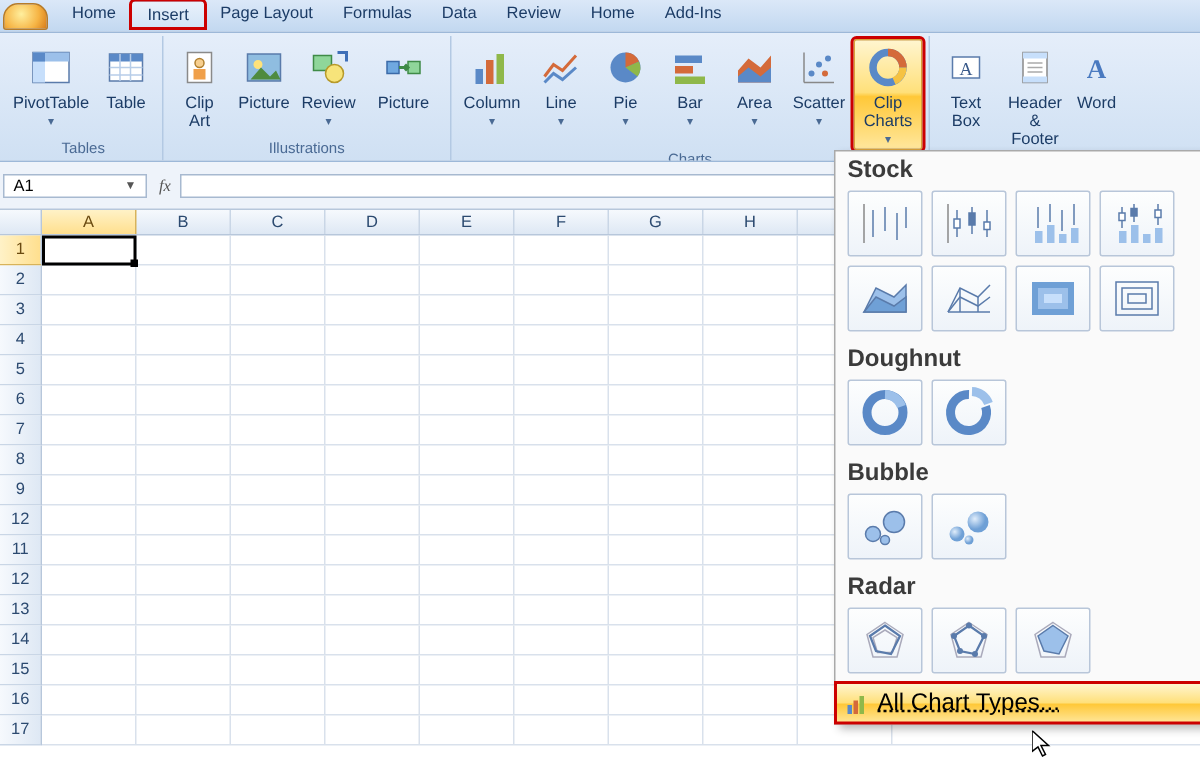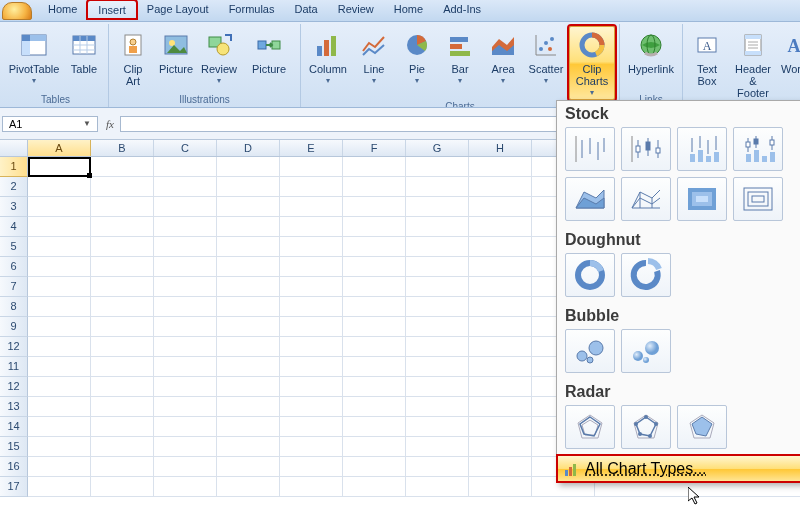--- a/index.html
+++ b/index.html
@@ -380,36 +380,20 @@
             </svg>
         </span>
         <span style="white-space:pre-line">Clip
 Charts</span>
         <span class="drop">▾</span>
       </div>
     </div>
     <div class="group-label">Charts</div>
   </div>
 
-  <div class="group">
-    <div class="group-body">
-      <div class="rbtn wide">
-        <span class="ricon">
-          <svg width="28" height="28">
-              <circle cx="14" cy="14" r="10" fill="#6fbf6f" stroke="#2f7f2f"></circle>
-              <path d="M5 14 Q14 8 23 14 Q14 20 5 14" fill="#3f9f3f"></path>
-              <ellipse cx="14" cy="14" rx="4" ry="10" fill="none" stroke="#2f7f2f"></ellipse>
-              <path d="M8 22 Q14 26 20 22" fill="none" stroke="#b7afaf" stroke-width="3"></path>
-            </svg>
-        </span>
-        <span>Hyperlink</span>
-      </div>
-    </div>
-    <div class="group-label">Links</div>
-  </div>
 
   <div class="group" style="border-right:none">
     <div class="group-body">
       <div class="rbtn narrow">
         <span class="ricon">
           <svg width="26" height="26">
               <rect x="4" y="6" width="18" height="14" fill="#fff" stroke="#5a7bab"></rect>
               <text x="13" y="18" font-size="12" text-anchor="middle" fill="#3a5a8a" font-family="serif">A</text>
             </svg>
         </span>

